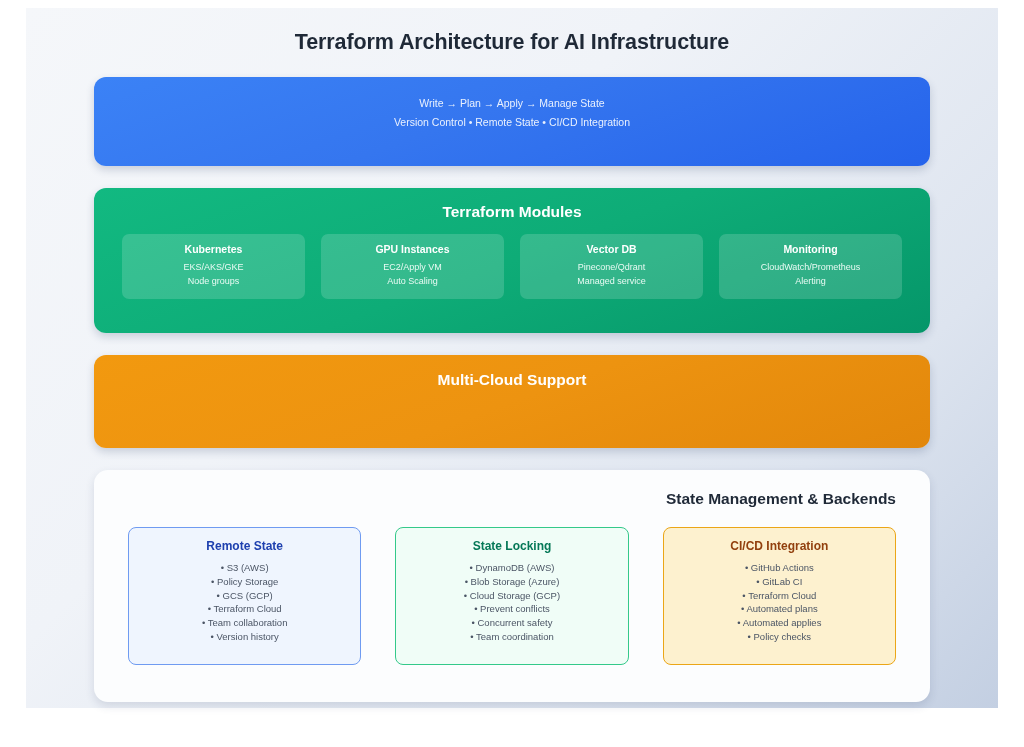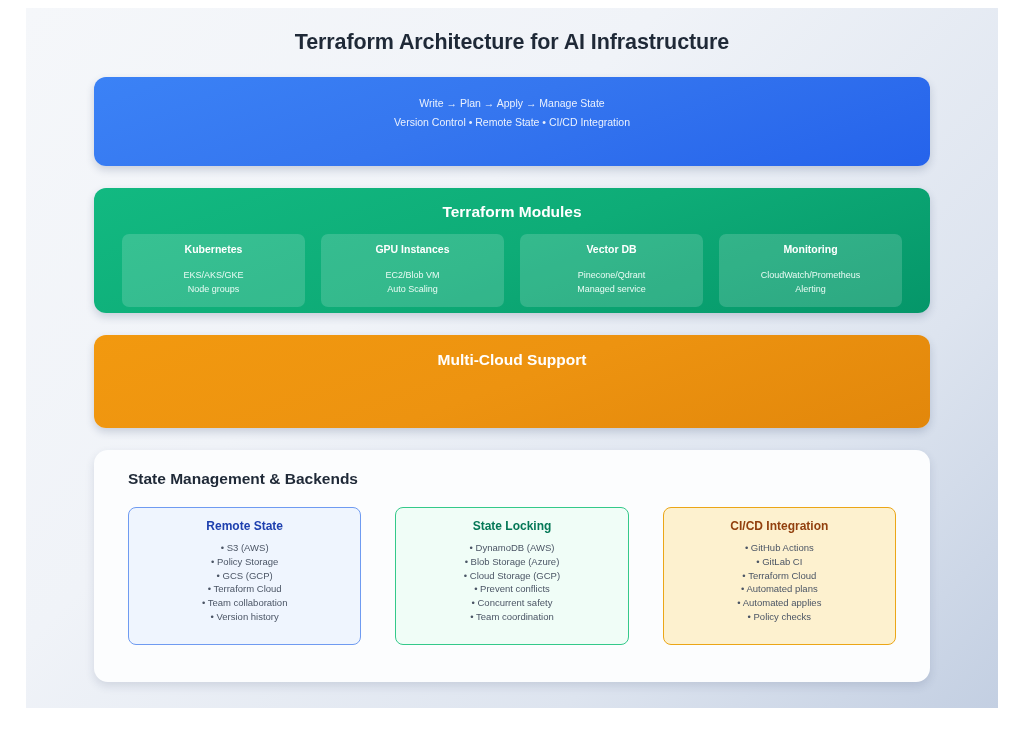--- a/index.html
+++ b/index.html
@@ -59,39 +59,39 @@
     text-align: center;
     font-size: 10.5px;
     color: #eaf1fe;
     line-height: 19px;
   }
 
   
   .modules {
     background: linear-gradient(160deg, #12b981 0%, #0eac77 50%, #059669 100%);
     padding: 15px 28px 12px;
-    height: 125px;
+    height: 145px;
   }
   .modules .band-title { margin-bottom: 13px; }
   .module-grid {
     display: flex;
     gap: 16px;
   }
   .module-card {
     flex: 1;
     background: rgba(255, 255, 255, 0.16);
     border-radius: 7px;
     padding: 9px 6px 11px;
     text-align: center;
   }
   .module-name {
     font-size: 10.5px;
     font-weight: bold;
     color: #ffffff;
-    margin-bottom: 13px;
+    margin-bottom: 5px;
   }
   .module-sub {
     font-size: 9px;
     color: #e9fbf4;
     line-height: 14px;
   }
 
   
   .clouds {
     background: linear-gradient(160deg, #f2990f 0%, #ed9310 50%, #e2870b 100%);
@@ -116,21 +116,21 @@
 
   
   .state-panel {
     background: #fcfdfe;
     border-radius: 14px;
     box-shadow: 0 4px 10px rgba(40, 60, 100, 0.14);
     padding: 20px 34px 26px;
     height: 232px;
   }
   .state-panel-title {
-    text-align: left;
+    text-align: right;
     font-size: 15.5px;
     font-weight: bold;
     color: #1f2937;
     margin-bottom: 19px;
   }
   .state-grid {
     display: flex;
     gap: 34px;
   }
   .state-card {
@@ -174,21 +174,21 @@
   <div class="band modules">
     <div class="band-title">Terraform Modules</div>
     <div class="module-grid">
       <div class="module-card">
         <div class="module-name">Kubernetes</div>
         <div class="module-sub">EKS/AKS/GKE</div>
         <div class="module-sub">Node groups</div>
       </div>
       <div class="module-card">
         <div class="module-name">GPU Instances</div>
-        <div class="module-sub">EC2/Blob VM</div>
+        <div class="module-sub">EC2/Apply VM</div>
         <div class="module-sub">Auto Scaling</div>
       </div>
       <div class="module-card">
         <div class="module-name">Vector DB</div>
         <div class="module-sub">Pinecone/Qdrant</div>
         <div class="module-sub">Managed service</div>
       </div>
       <div class="module-card">
         <div class="module-name">Monitoring</div>
         <div class="module-sub">CloudWatch/Prometheus</div>

